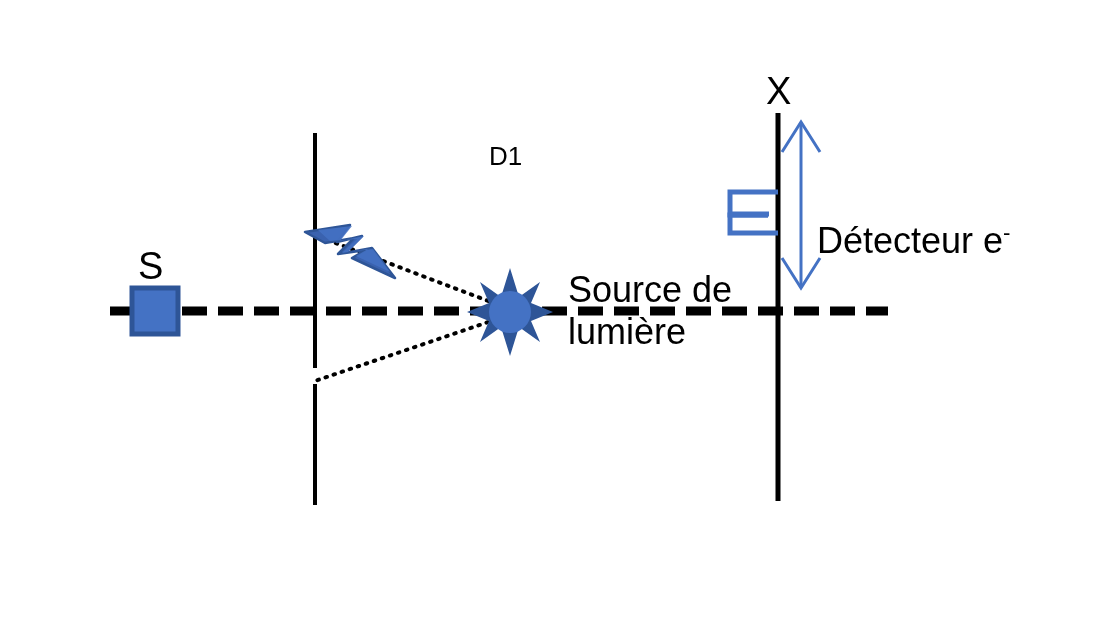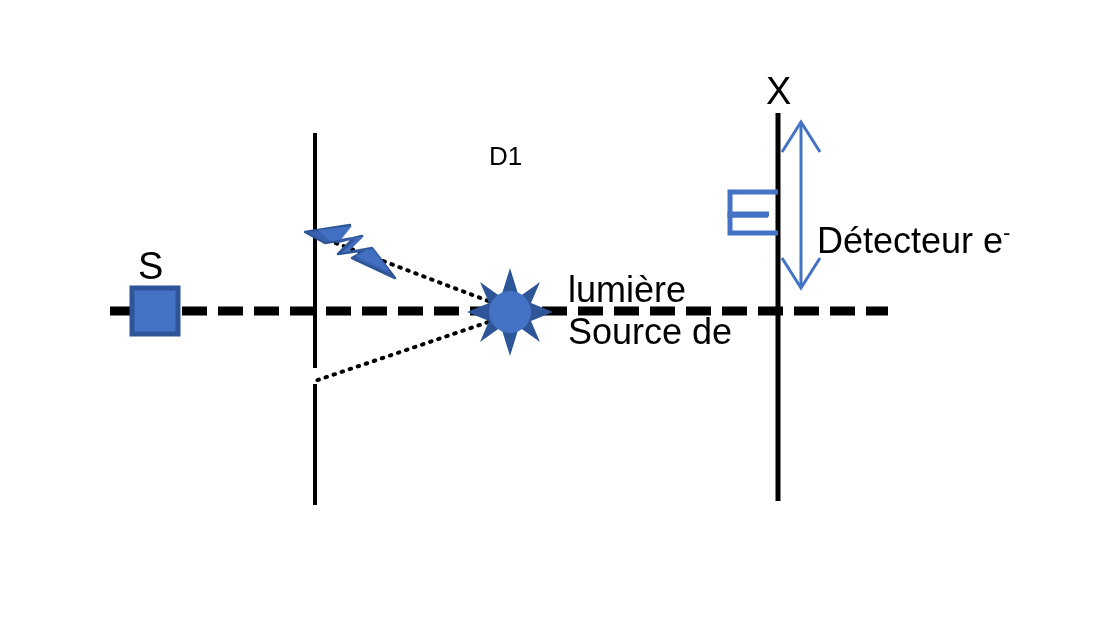--- a/index.html
+++ b/index.html
@@ -108,19 +108,19 @@
 
   </svg>
 
   <div class="diagram-label" id="label-S">S</div>
 
   <div class="diagram-label" id="label-D1">D1</div>
 
   <div class="diagram-label" id="label-X">X</div>
 
   <div class="diagram-label" id="label-source">
+    <div>Source de</div>
     <div>lumière</div>
-    <div>Source de</div>
   </div>
 
   <div class="diagram-label" id="label-detecteur"><span>Détecteur e</span><span class="sup">-</span></div>
 
 </div>
 
 </body></html>

